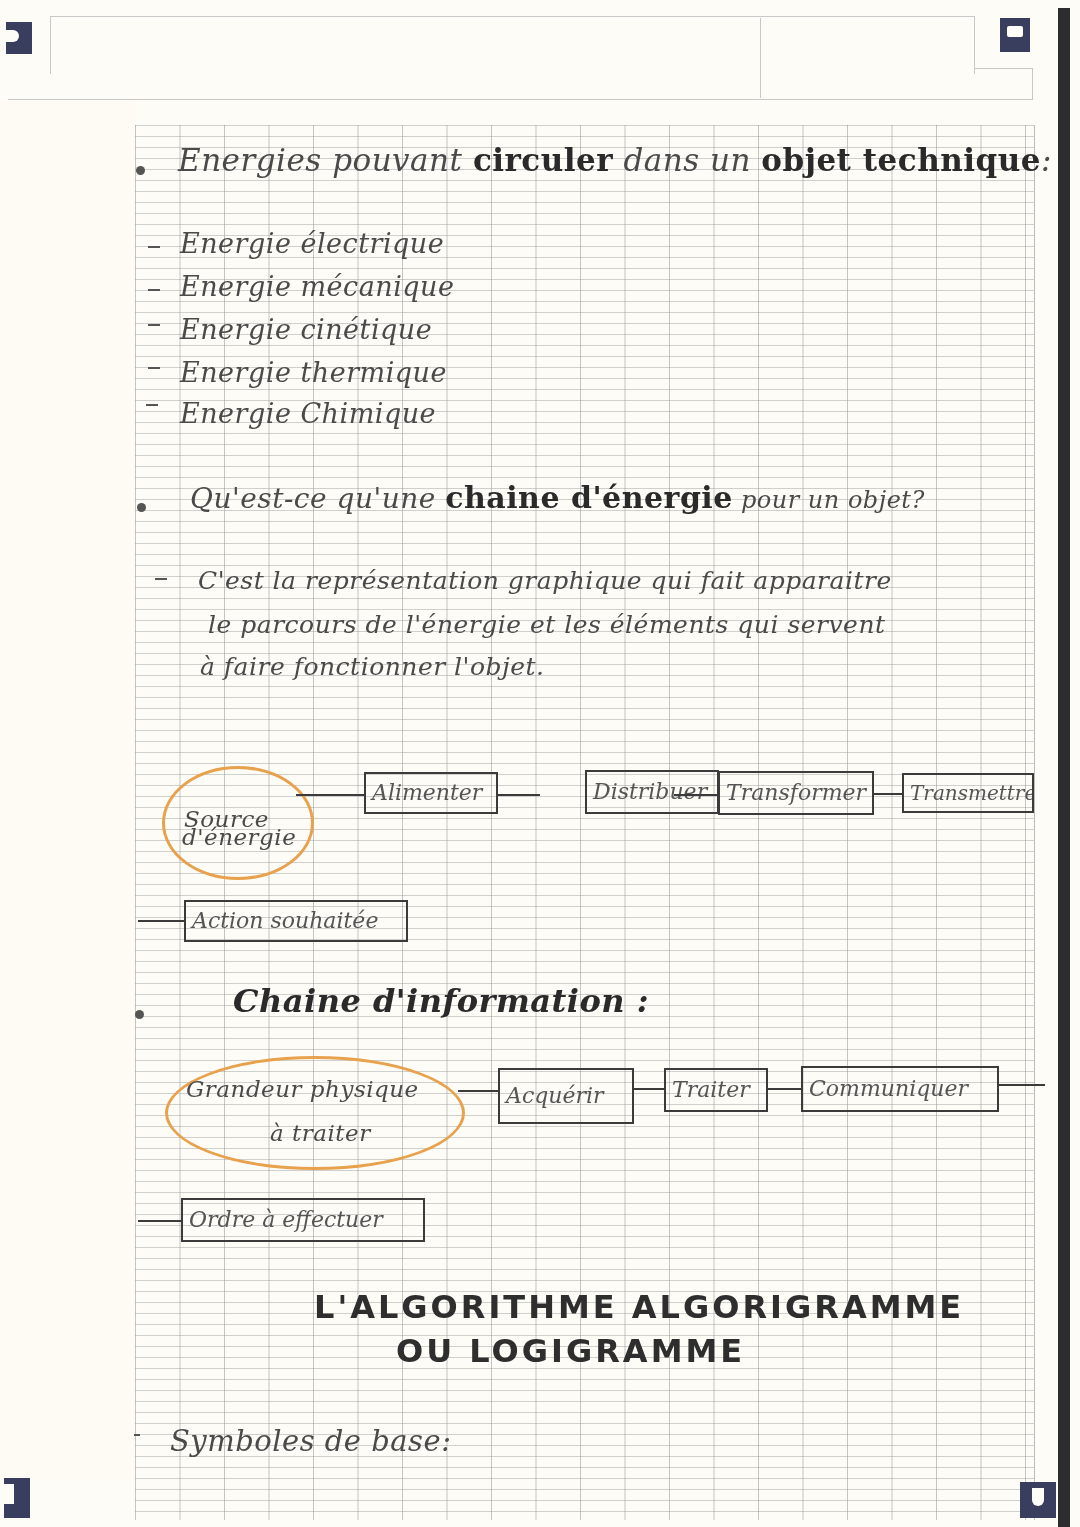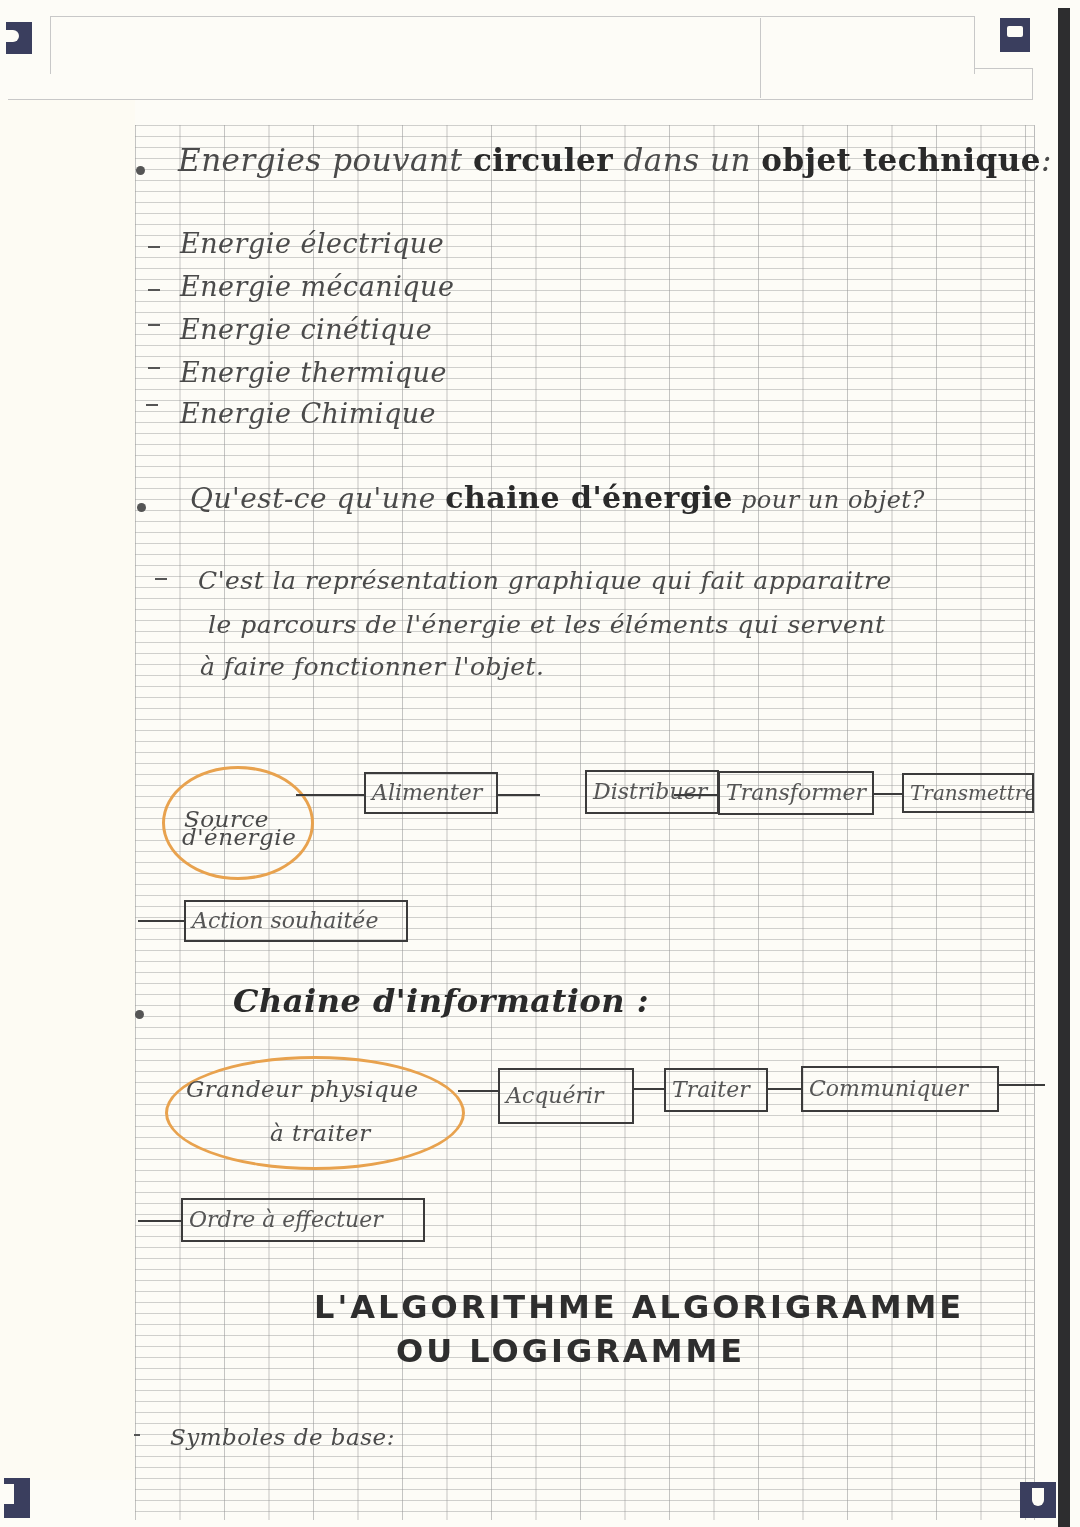--- a/index.html
+++ b/index.html
@@ -165,13 +165,13 @@
   <div class="wire" style="left:999px;top:1084px;width:46px;"></div>
 
   <div class="wire" style="left:138px;top:1220px;width:44px;"></div>
   <div class="box" style="left:181px;top:1198px;width:244px;height:44px;">Ordre à effectuer</div>
 </div>
 
 <div class="title-caps" style="left:314px;top:1288px;">L'ALGORITHME ALGORIGRAMME</div>
 <div class="title-caps" style="left:396px;top:1332px;">OU LOGIGRAMME</div>
 
 <div class="dash" style="left:134px;top:1434px;width:6px;"></div>
-<div class="hw" style="left:170px;top:1424px;font-size:23px;">Symboles de base:</div>
+<div class="hw" style="left:170px;top:1424px;font-size:29px;">Symboles de base:</div>
 
 </body></html>

